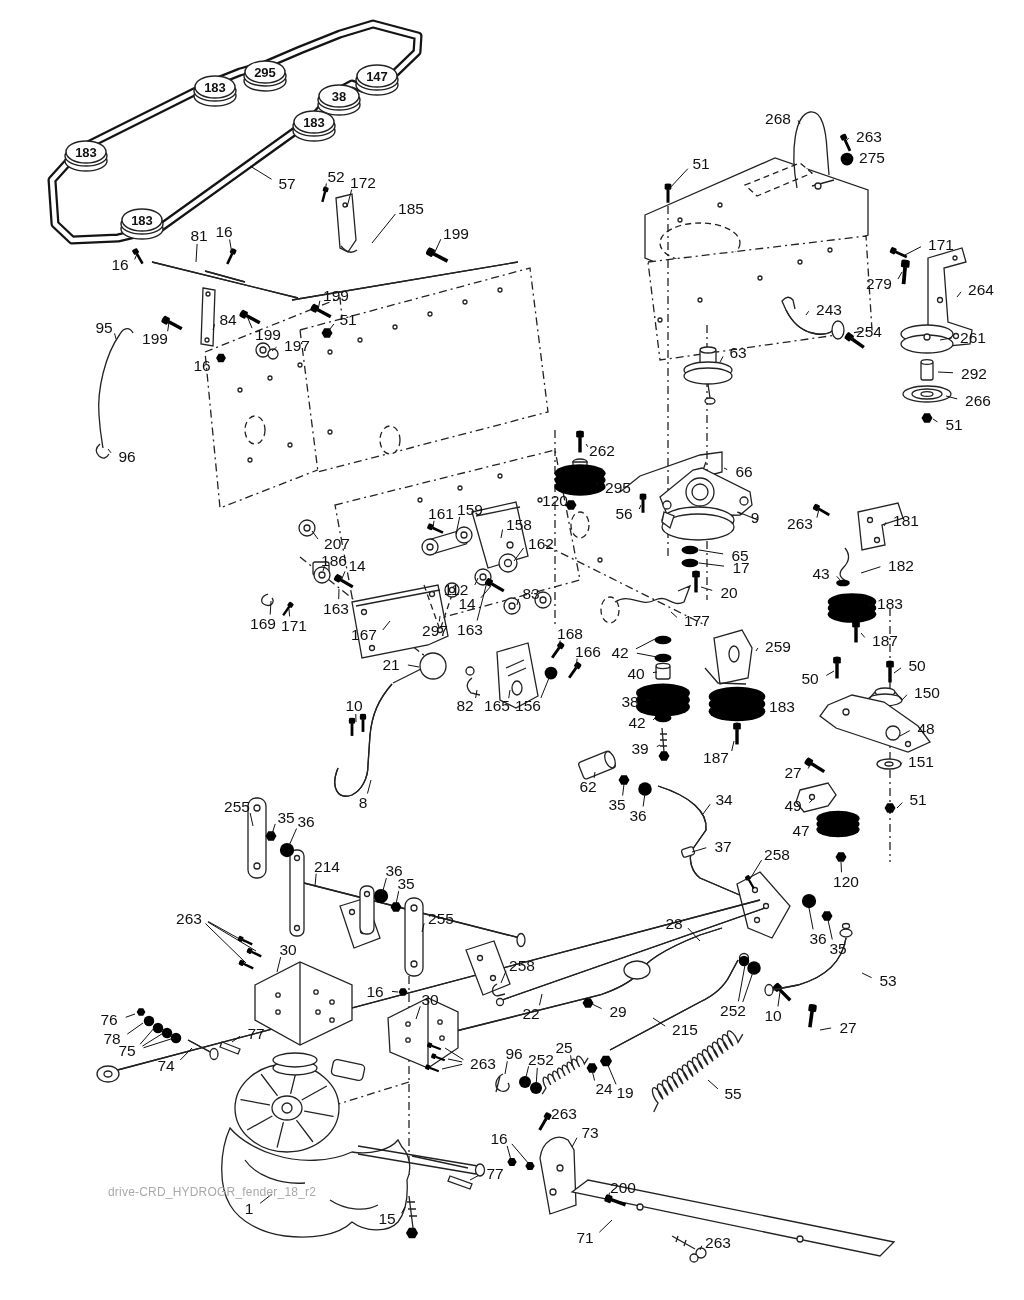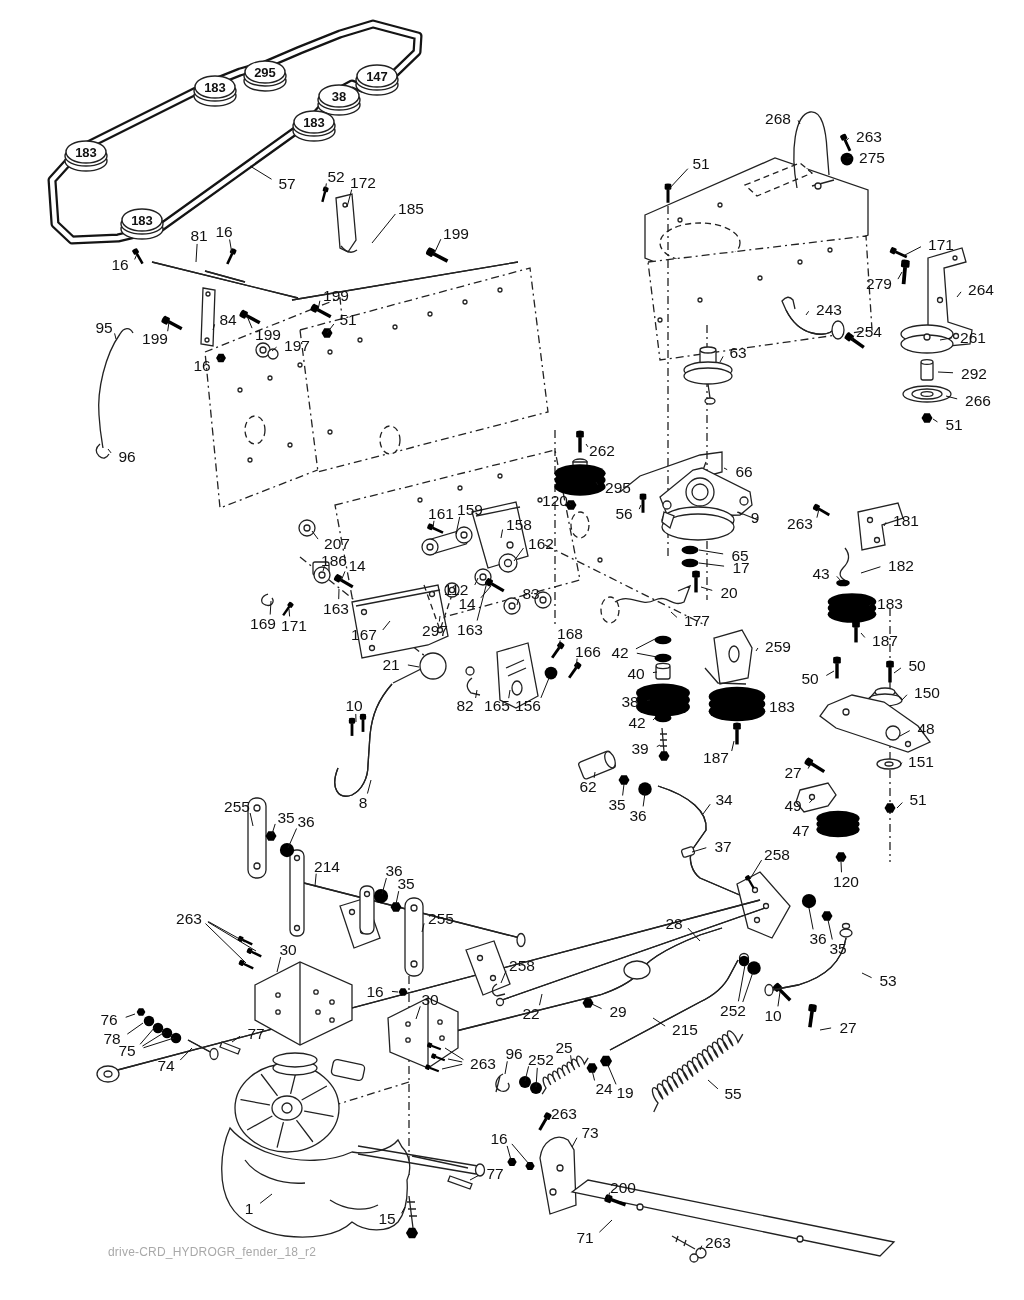--- a/index.html
+++ b/index.html
@@ -9,21 +9,21 @@
   .art path,.art rect,.art ellipse,.art circle,.art polygon,.art line,.art polyline{
       fill:#fff;stroke:#222;stroke-width:1.3;vector-effect:non-scaling-stroke;}
   .ln{fill:none !important;}
   .thin{stroke-width:.8;}
   .dd{fill:none;stroke:#444;stroke-width:.9;stroke-dasharray:8 4 2 4;}
   .dsh{fill:none;stroke:#444;stroke-width:.9;stroke-dasharray:6 4;}
   .blk{fill:#151515;stroke:#151515;}
   .lbl{font:500 15.5px "Liberation Sans",sans-serif;fill:#111;stroke:none;}
   .blbl{font:600 13px "Liberation Sans",sans-serif;fill:#111;stroke:none;}
   .leader{stroke:#111;stroke-width:1;fill:none;}
-  .footer{position:absolute;left:108px;top:1245px;font:400 12px "Liberation Sans",sans-serif;
+  .footer{position:absolute;left:108px;top:1185px;font:400 12px "Liberation Sans",sans-serif;
           color:#a9a9a9;letter-spacing:.2px;}
 </style>
 </head>
 <body>
 
 <div class="stage">
 
 <svg id="diagram" width="1024" height="1300" viewBox="0 0 1024 1300">
   <defs>
     <g id="bolt">

